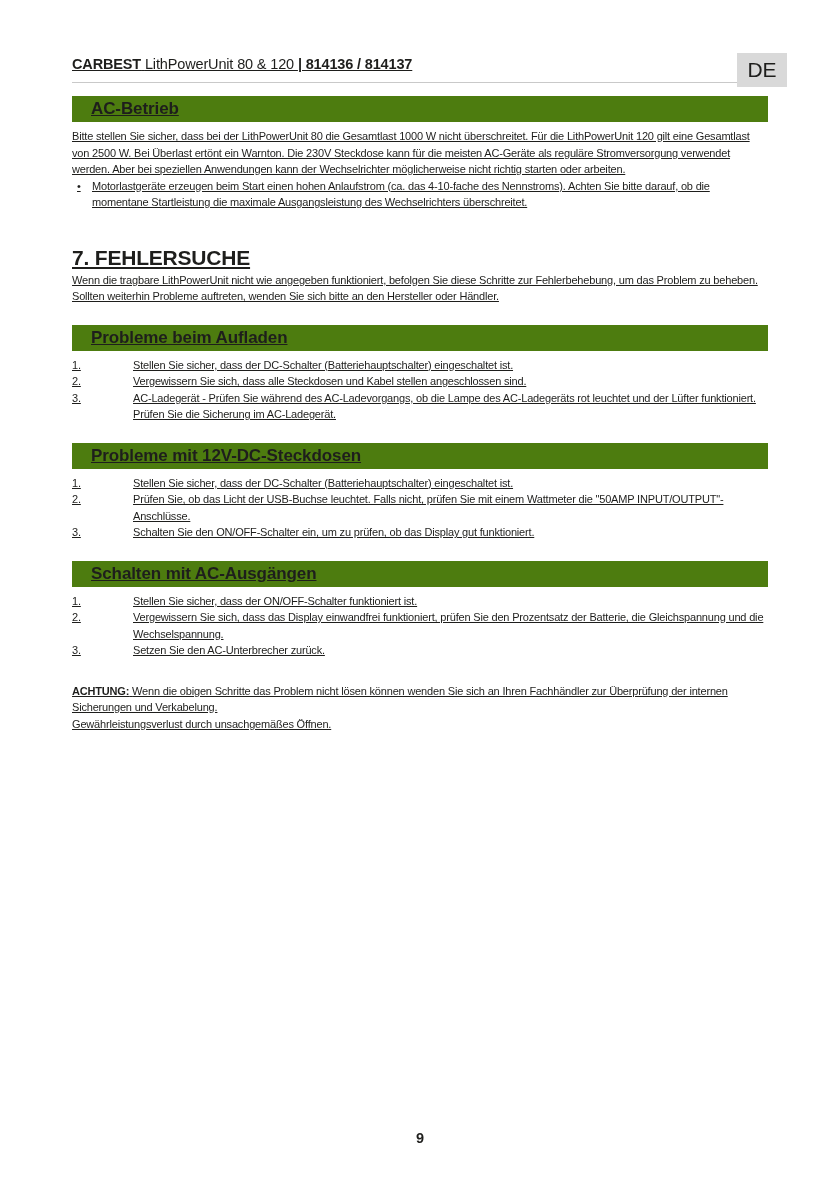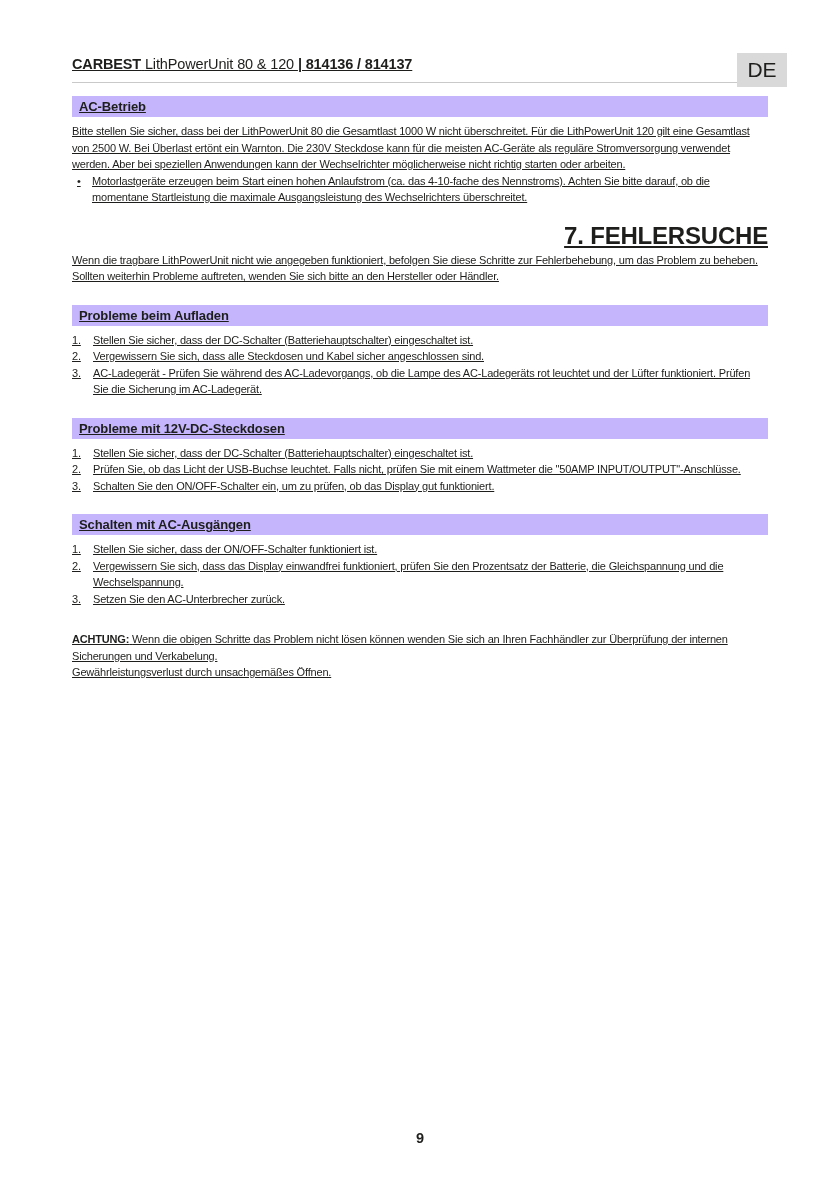--- a/index.html
+++ b/index.html
@@ -38,53 +38,52 @@
     align-items: center;
     justify-content: center;
     font-size: 21px;
     color: #1e1e1c;
     margin-top: 8px;
   }
 
   
   .bar {
     margin-top: 20px;
-    background: #c4b5fd;
+    background: #4d7c0f;
     font-weight: bold;
-    font-size: 13px;
+    font-size: 17px;
     letter-spacing: -0.1px;
-    padding: 3px 7px;
+    padding: 3px 19px;
   }
   .bar-first { margin-top: 13px; }
 
   
   .para, .bullet-item, .nitem, .achtung, .achtung-line2 {
     font-size: 11px;
     line-height: 1.5;
     letter-spacing: -0.18px;
   }
   .para { margin-top: 6px; }
 
   .bullet-item { display: flex; padding-left: 5px; }
   .bullet-item .marker { width: 15px; flex: none; }
   .bullet-item .btext { flex: 1; }
 
   h1.big-heading {
-    margin-top: 16px;
-    font-size: 24px;
+    margin-top: 35px;
+    font-size: 21px;
     letter-spacing: -0.2px;
     font-weight: bold;
-    text-align: right;
   }
   .intro { margin-top: 2px; }
 
   .nlist { margin-top: 6px; }
   .nitem { display: flex; }
   .nitem .num { width: 21px; flex: none; }
-  .nitem .ntext { flex: 1; }
+  .nitem .ntext { flex: 1; margin-left: 40px; }
 
   .achtung { margin-top: 24px; }
   .achtung .label { font-weight: bold; }
 
   .footer-page {
     position: absolute;
     bottom: 46px;
     left: 0;
     width: 100%;
     text-align: center;
@@ -118,21 +117,21 @@
     <p class="para intro">Wenn die tragbare LithPowerUnit nicht wie angegeben funktioniert, befolgen Sie diese Schritte zur Fehlerbehebung, um das Problem zu beheben. Sollten weiterhin Probleme auftreten, wenden Sie sich bitte an den Hersteller oder Händler.</p>
 
     <div class="bar">Probleme beim Aufladen</div>
     <div class="nlist">
       <div class="nitem">
         <span class="num">1.</span>
         <span class="ntext">Stellen Sie sicher, dass der DC-Schalter (Batteriehauptschalter) eingeschaltet ist.</span>
       </div>
       <div class="nitem">
         <span class="num">2.</span>
-        <span class="ntext">Vergewissern Sie sich, dass alle Steckdosen und Kabel sicher angeschlossen sind.</span>
+        <span class="ntext">Vergewissern Sie sich, dass alle Steckdosen und Kabel stellen angeschlossen sind.</span>
       </div>
       <div class="nitem">
         <span class="num">3.</span>
         <span class="ntext">AC-Ladegerät - Prüfen Sie während des AC-Ladevorgangs, ob die Lampe des AC-Ladegeräts rot leuchtet und der Lüfter funktioniert. Prüfen Sie die Sicherung im AC-Ladegerät.</span>
       </div>
     </div>
 
     <div class="bar">Probleme mit 12V-DC-Steckdosen</div>
     <div class="nlist">
       <div class="nitem">

